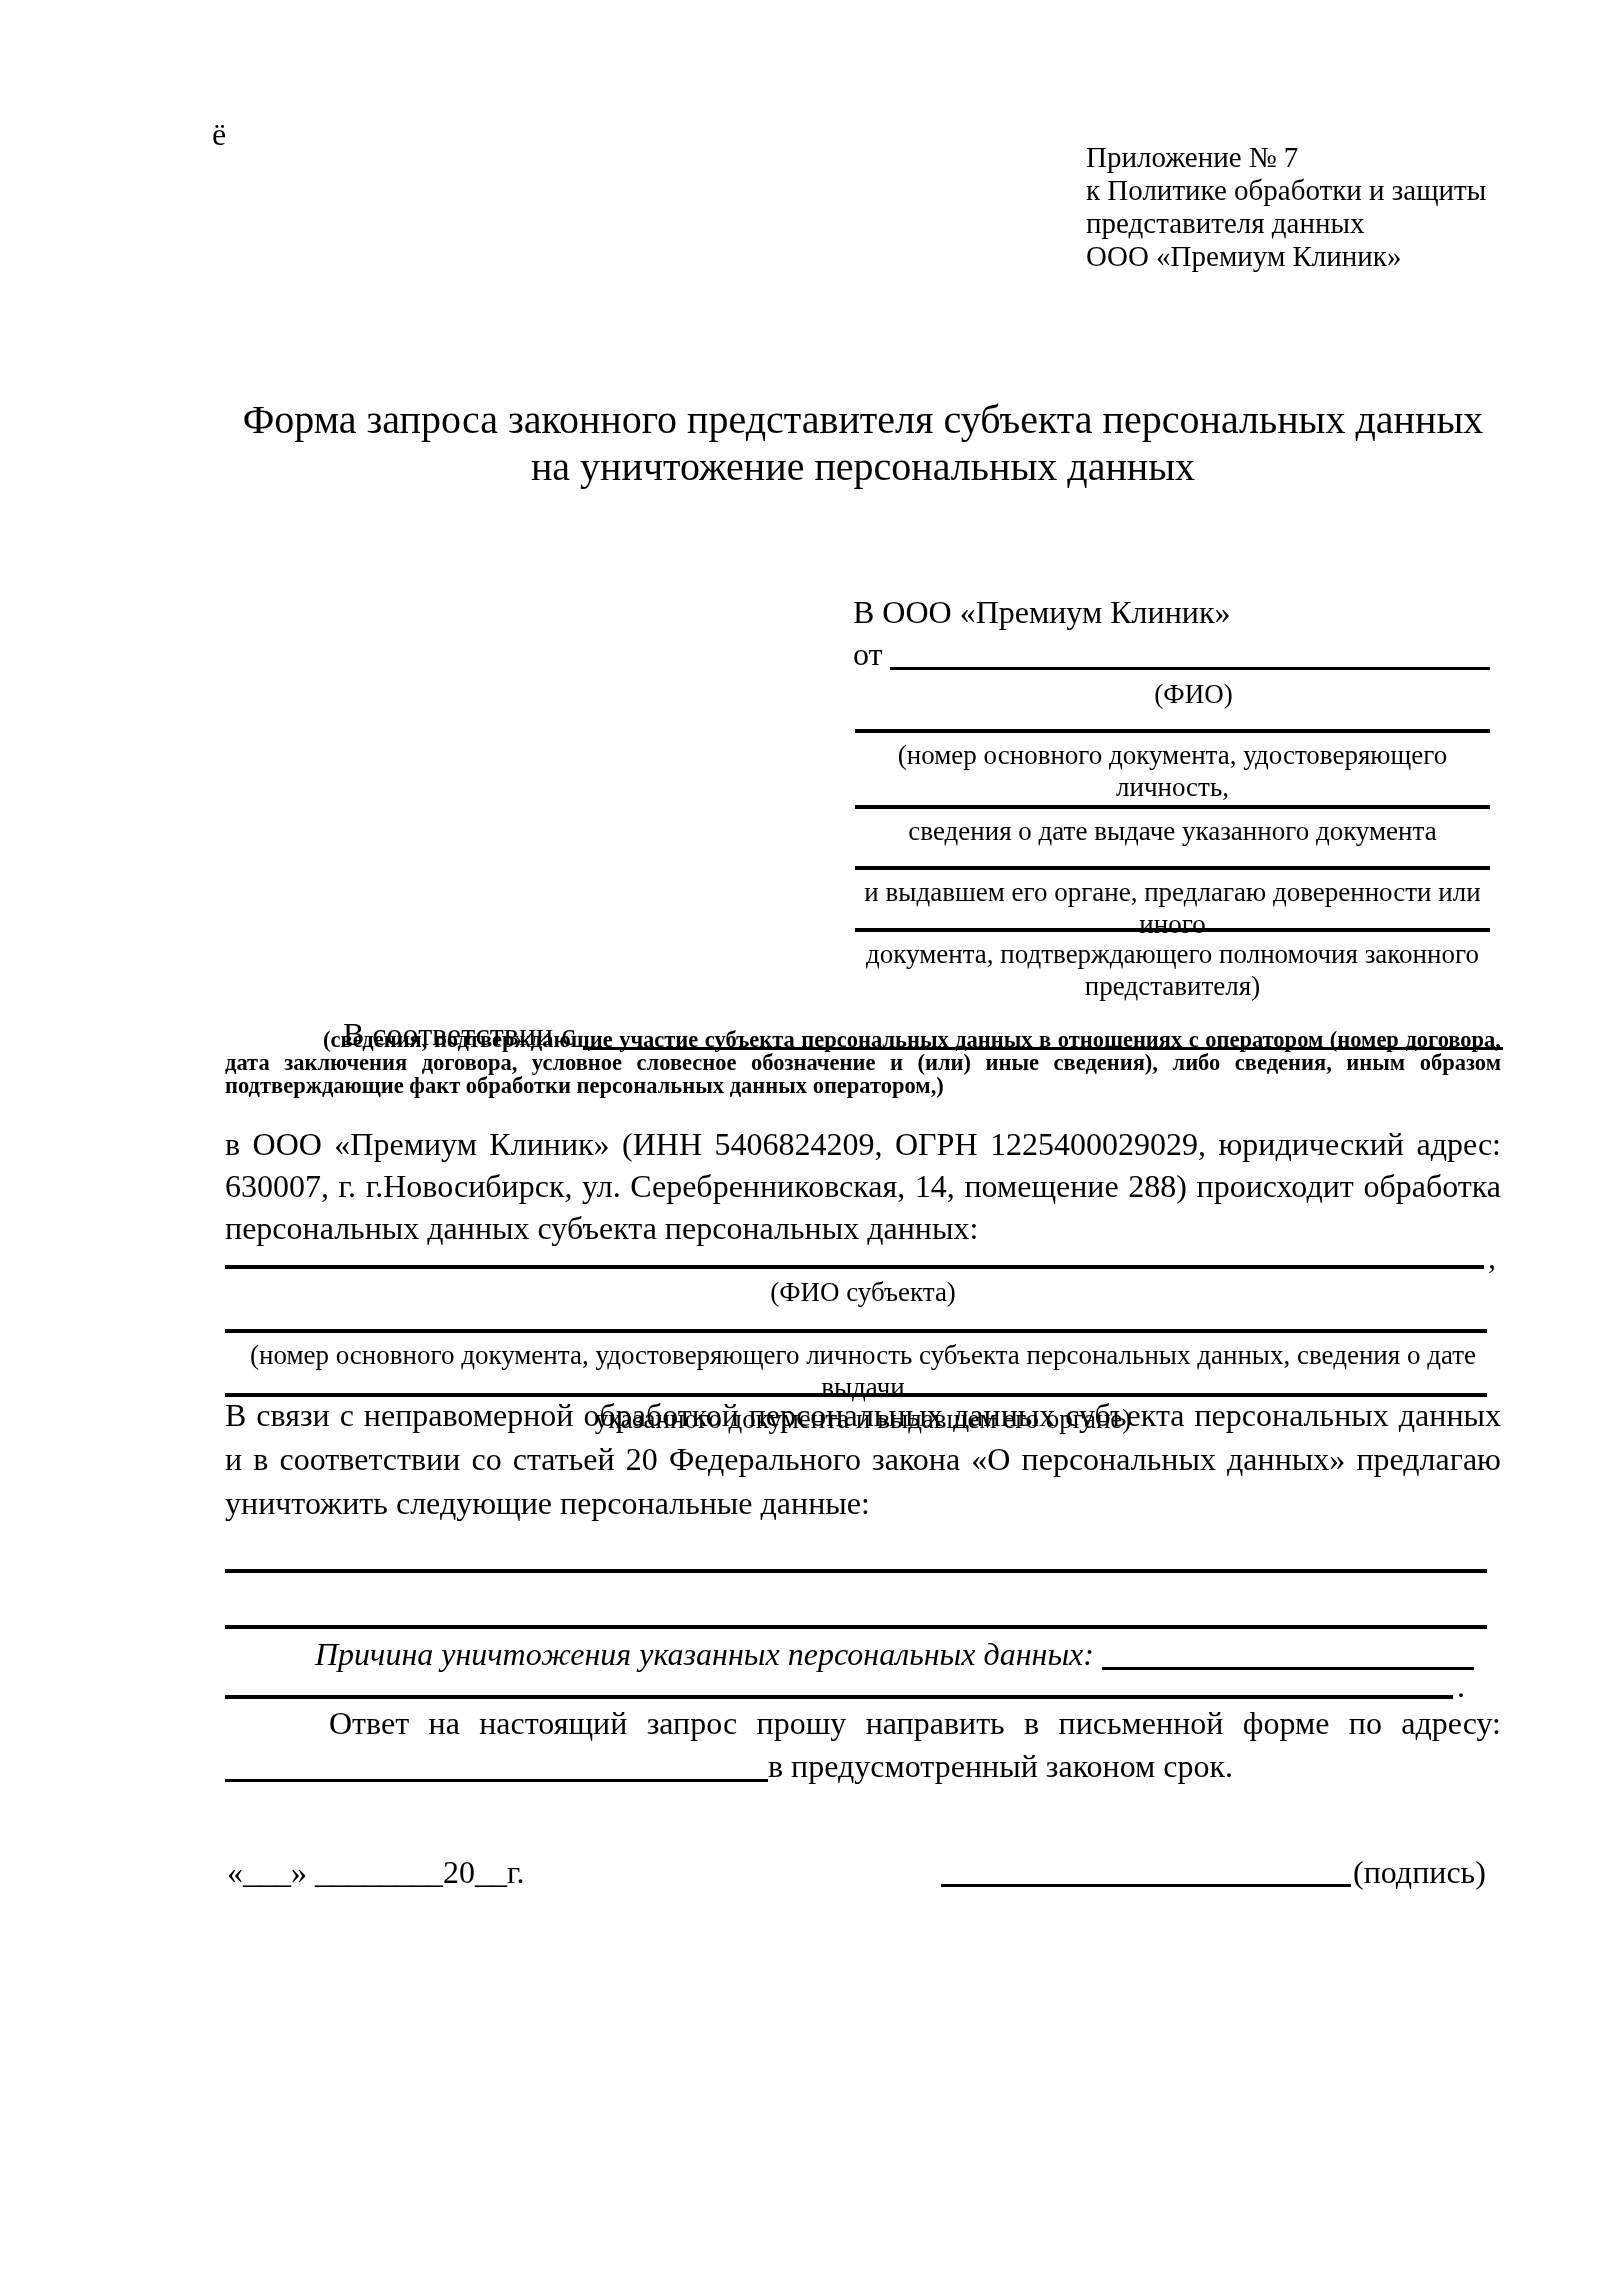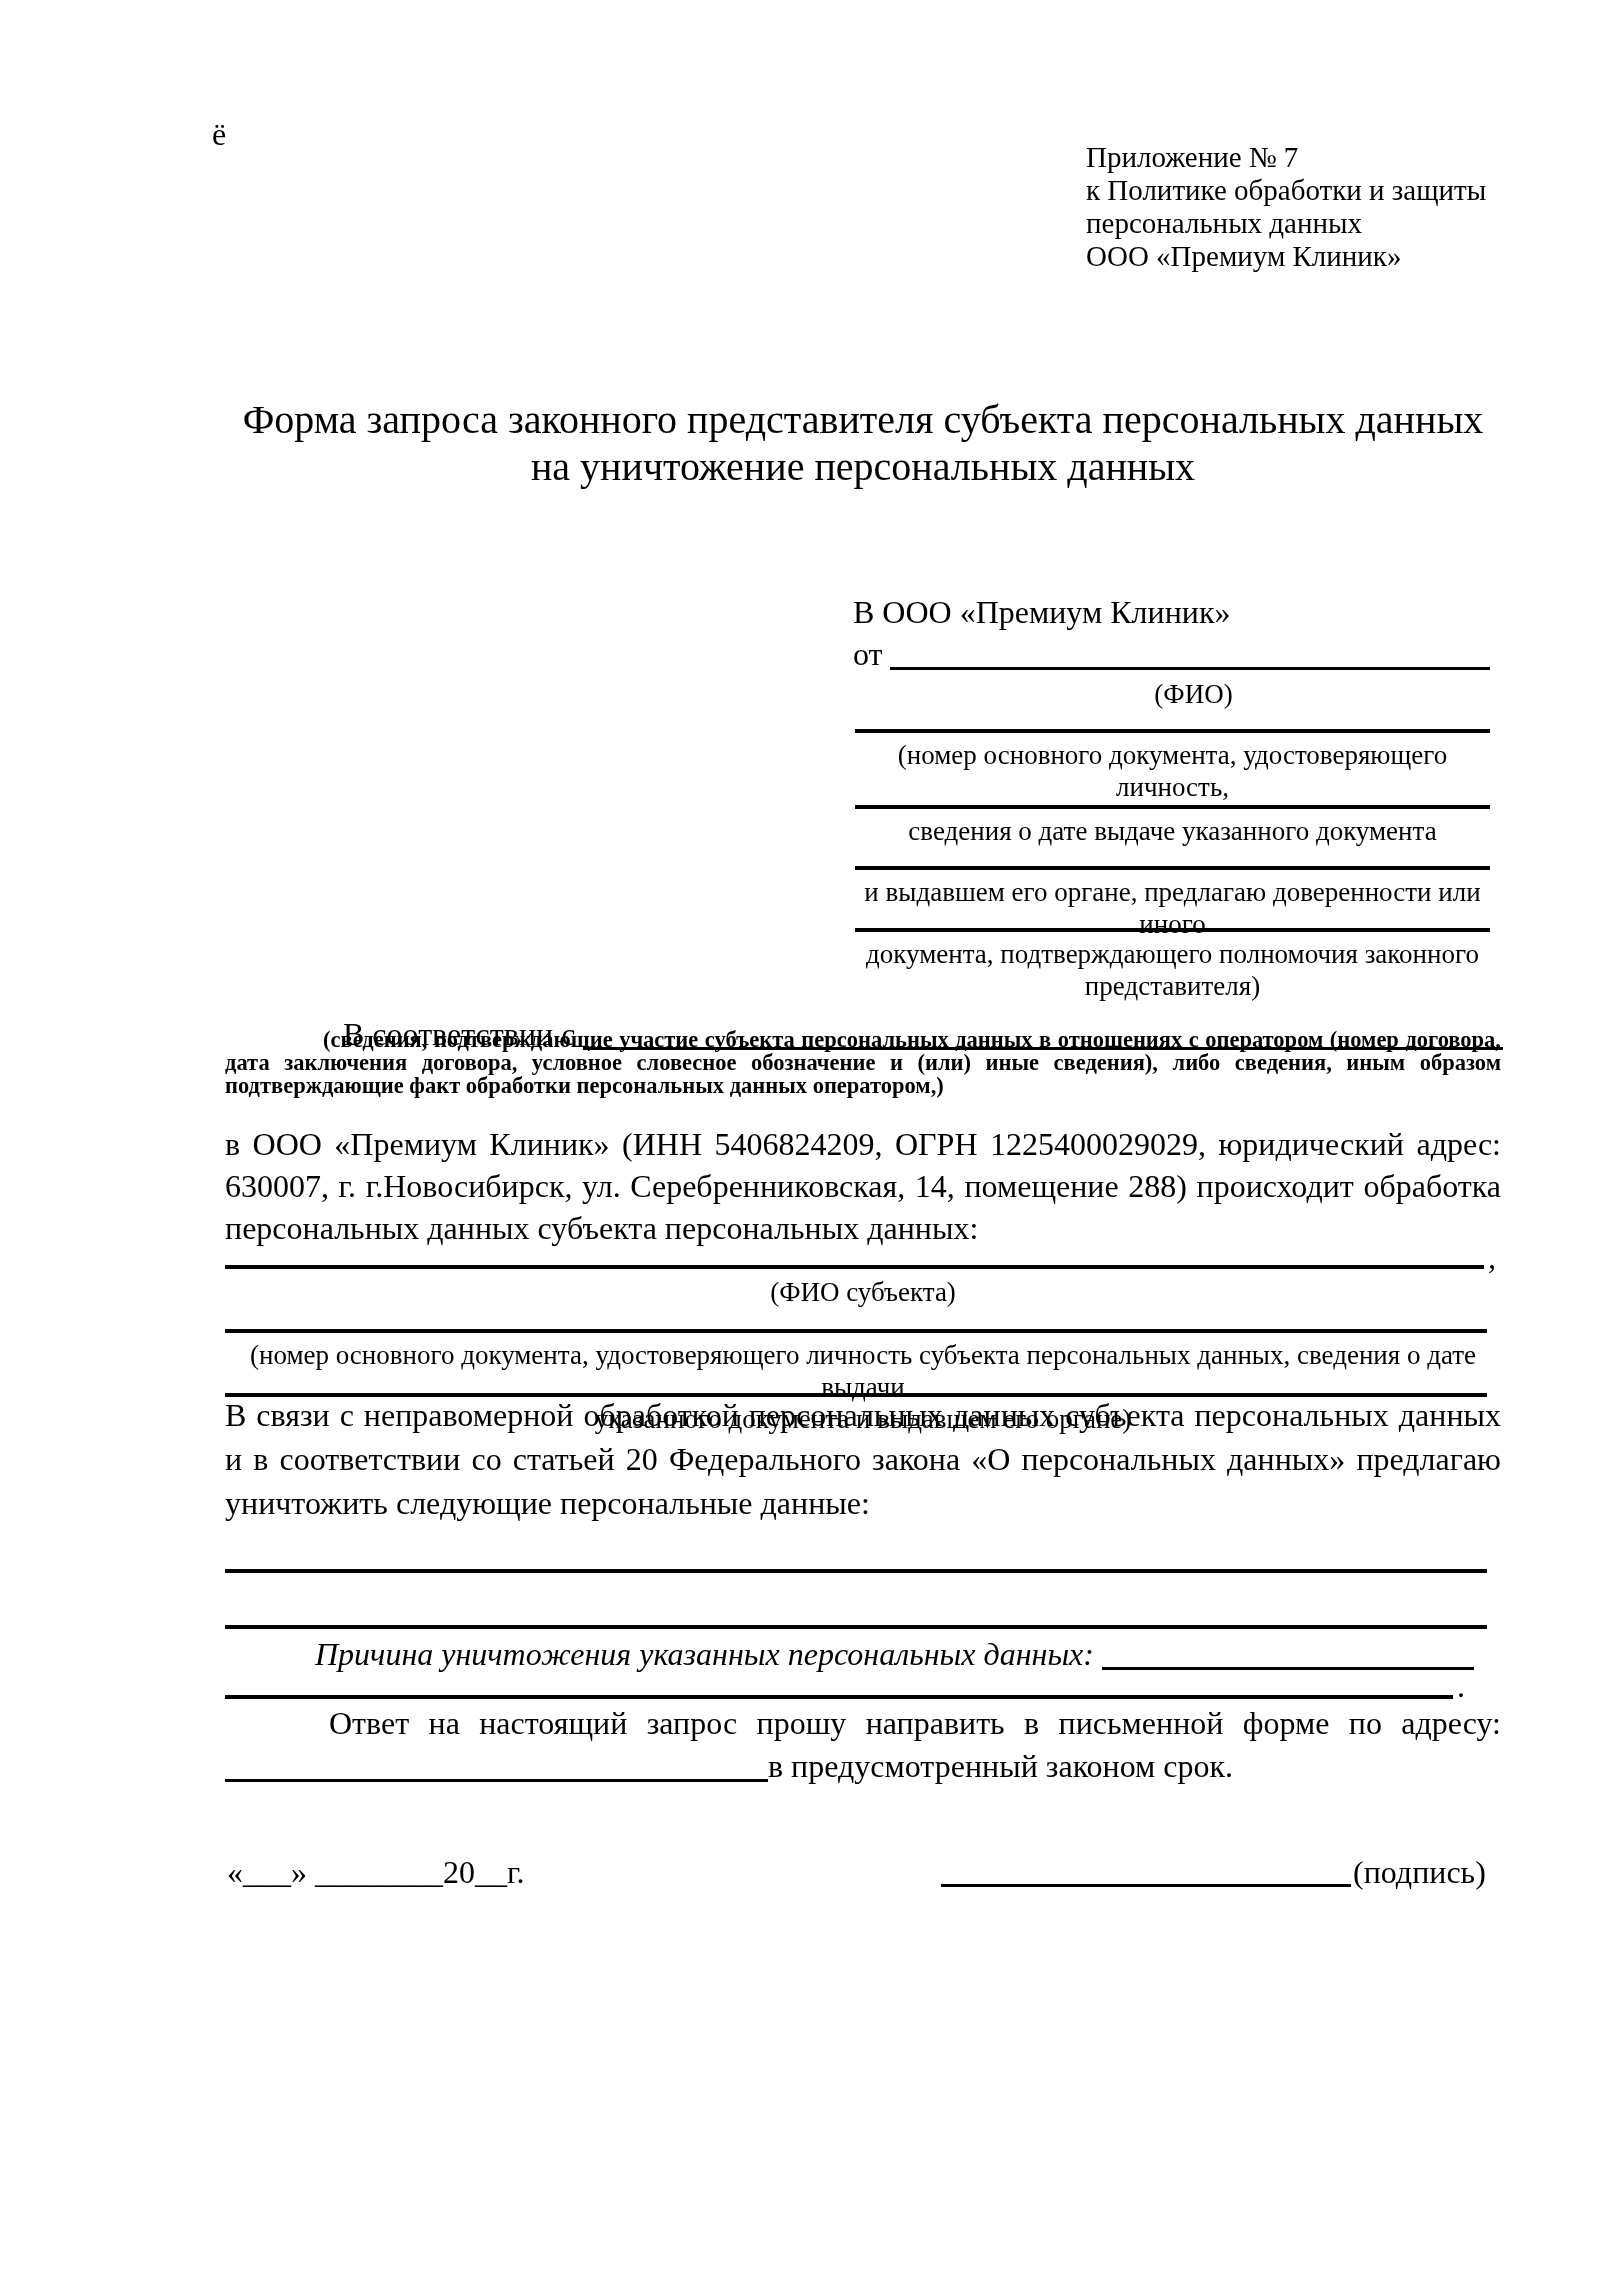--- a/index.html
+++ b/index.html
@@ -36,21 +36,21 @@
 </head>
 <body>
 
 <div class="page">
 
   <span class="abs fs-body" style="left:212px;top:114px;">ё</span>
 
   <div class="abs fs-hdr" style="left:1086px;top:141px;">
     <div>Приложение № 7</div>
     <div>к Политике обработки и защиты</div>
-    <div>персональных данных</div>
+    <div>представителя данных</div>
     <div>ООО «Премиум Клиник»</div>
   </div>
 
   <div class="abs title" style="left:225px;top:396px;width:1276px;">
     <div>Форма запроса законного представителя субъекта персональных данных</div>
     <div>на уничтожение персональных данных</div>
   </div>
 
   <div class="abs fs-body" style="left:853px;top:592px;">В ООО «Премиум Клиник»</div>
 

